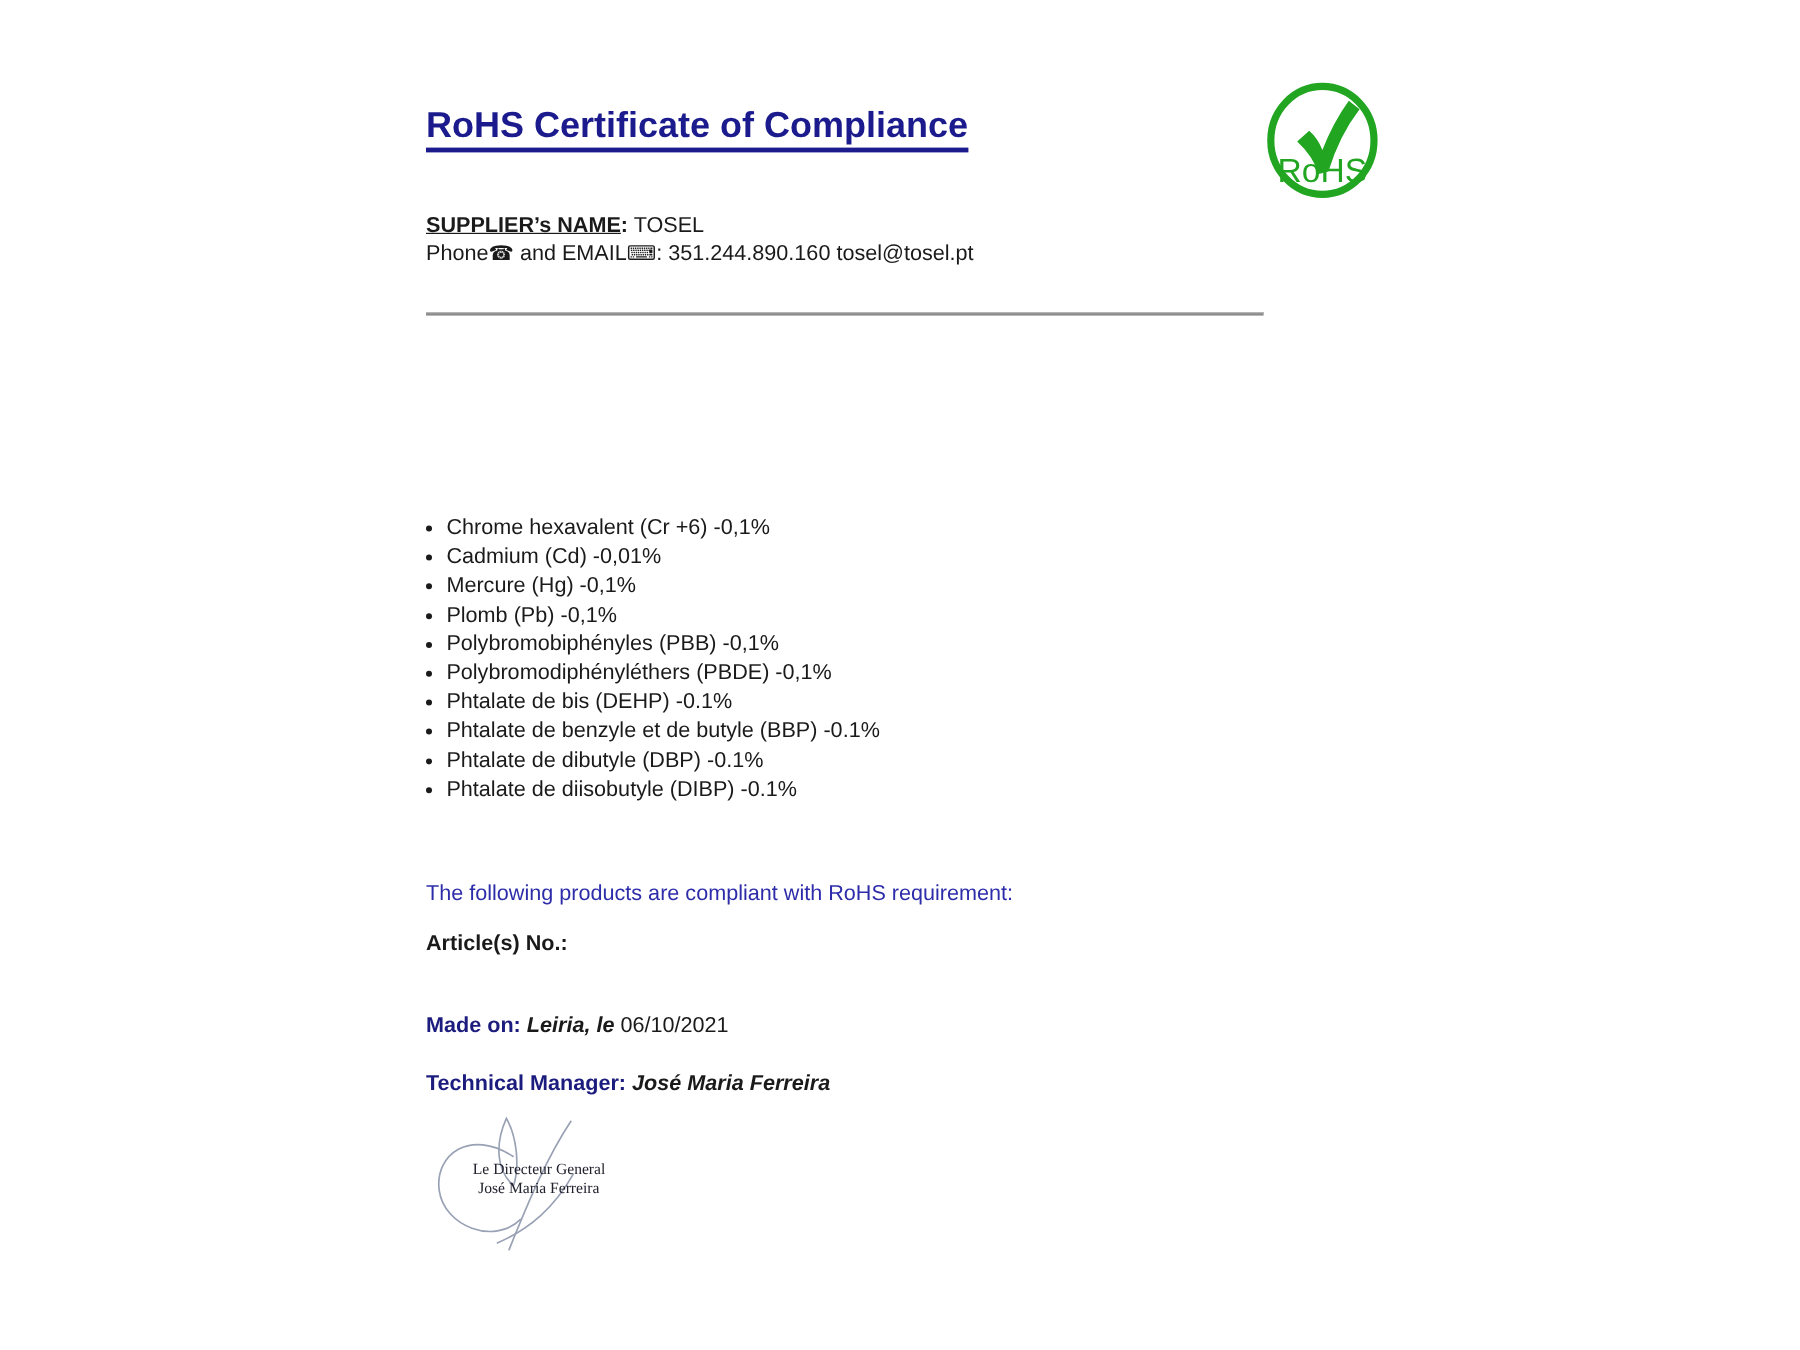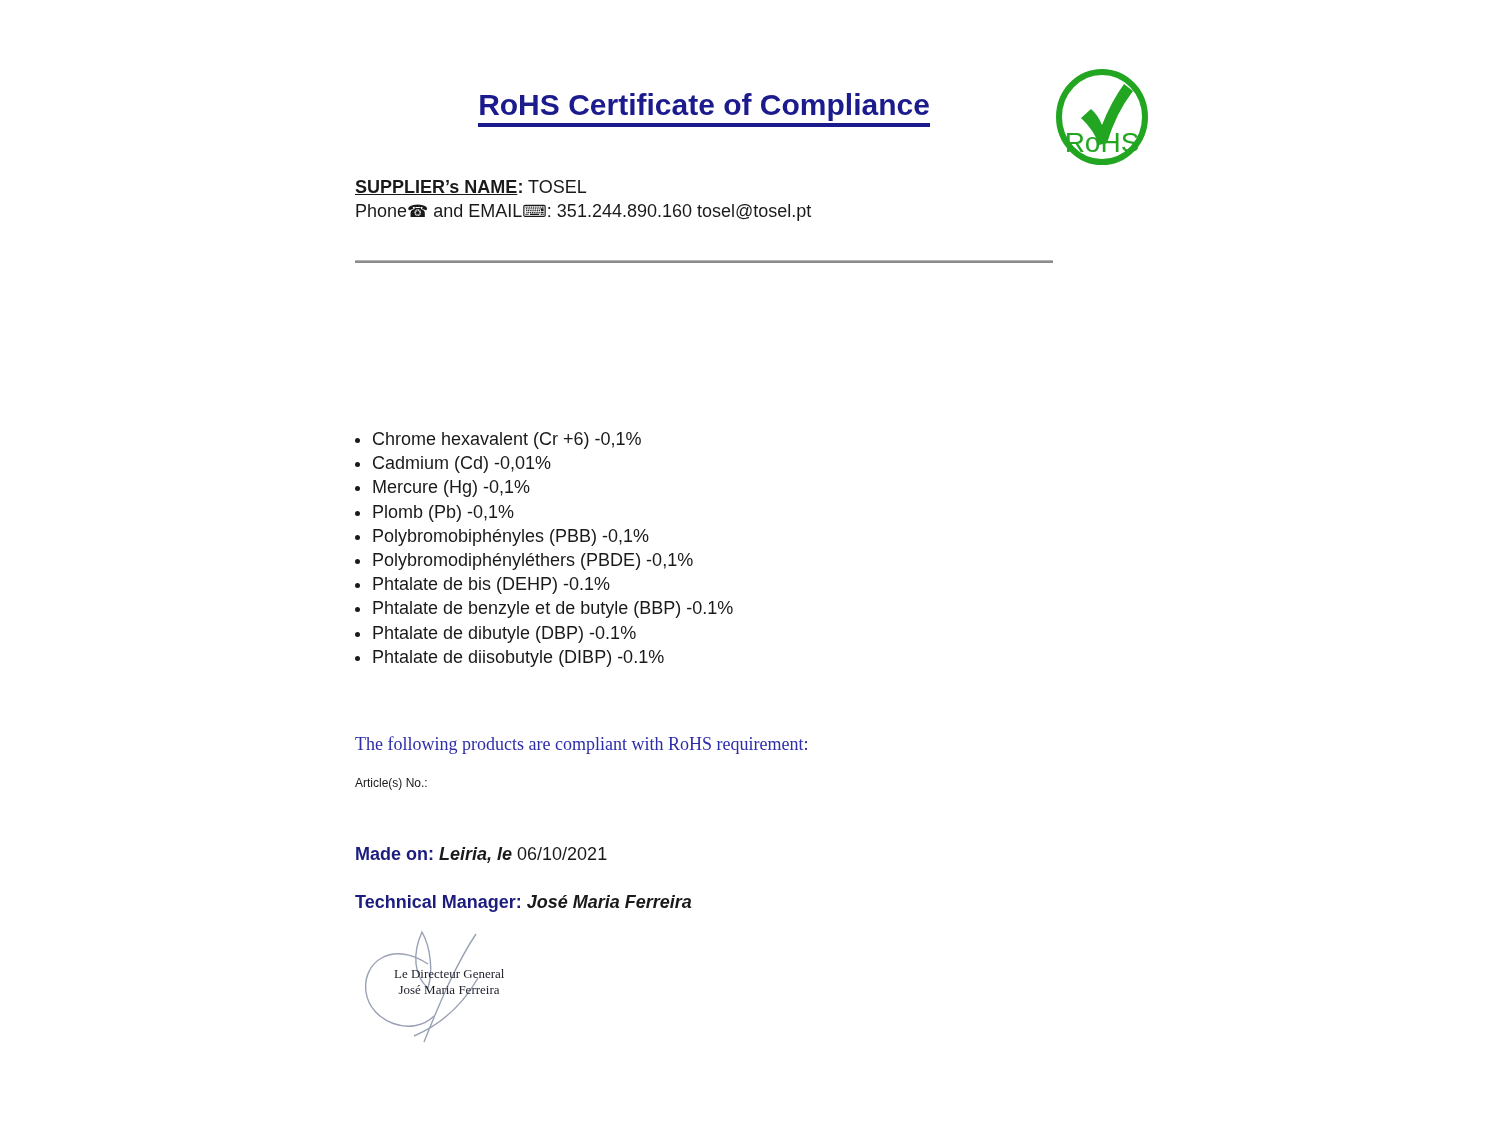--- a/index.html
+++ b/index.html
@@ -7,21 +7,21 @@
     position:relative;
     width:1500px;height:1125px;
     background:#ffffff;
     font-family:"Liberation Sans", sans-serif;
     color:#1a1a1a;
     overflow:hidden;
   }
   .abs{position:absolute;}
 
   
-  .title-wrap{left:355px;top:88px;width:698px;text-align:center;}
+  .title-wrap{left:355px;top:88px;width:698px;text-align:left;}
   .doc-title{
     display:inline-block;
     font-size:30px;font-weight:bold;
     color:#1b1b8e;
     border-bottom:4px solid #1b1b8e;
     padding-bottom:1px;
     letter-spacing:0px;
   }
 
   
@@ -47,22 +47,22 @@
   
   .substances{
     left:355px;top:427px;width:698px;
     font-size:18px;line-height:24.2px;
     margin:0;padding-left:17px;
     list-style:disc outside;
   }
   .substances li{margin:0;padding:0;}
 
   
-  .following{left:355px;top:734px;width:698px;font-size:18px;color:#2d2daa;font-family:Liberation Serif, serif;}
-  .article{left:355px;top:776px;width:698px;font-size:12px;color:#1a1a1a;}
+  .following{left:355px;top:734px;width:698px;font-size:18px;color:#2d2daa;}
+  .article{left:355px;top:776px;width:698px;font-size:18px;color:#1a1a1a;font-weight:bold;}
 
   
   .madeon{left:355px;top:844px;width:698px;font-size:18px;}
   .techmgr{left:355px;top:892px;width:698px;font-size:18px;}
   .navy-label{font-weight:bold;color:#1c1c7e;}
   .ital{font-style:italic;font-weight:bold;}
 
   
   .sign-wrap{left:358px;top:922px;width:150px;height:130px;}
   .sign-text{

